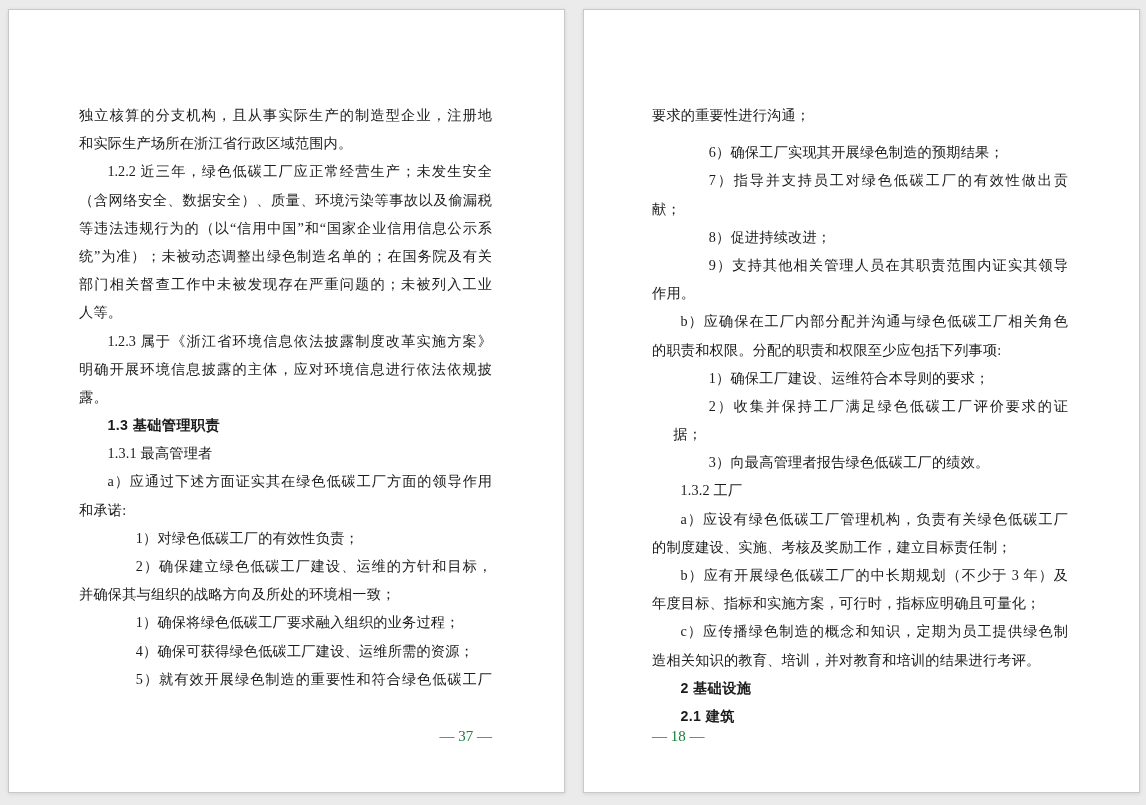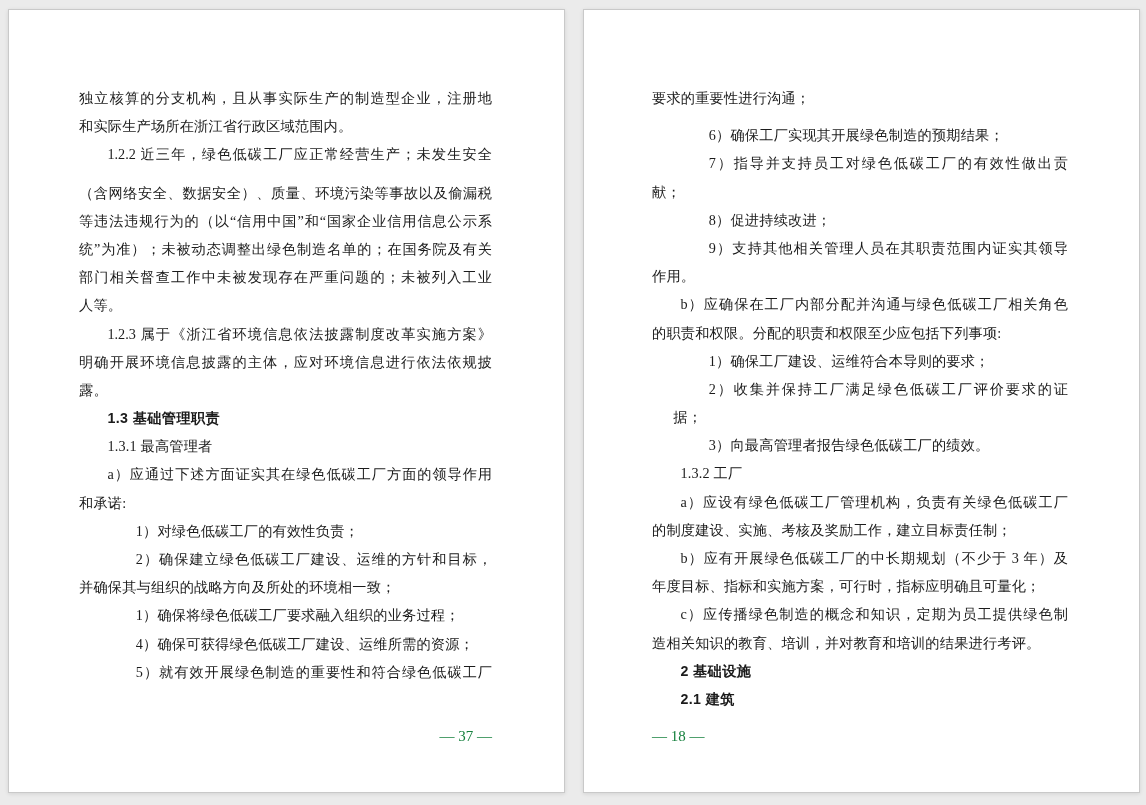--- a/index.html
+++ b/index.html
@@ -16,21 +16,21 @@
     top: 9px;
     width: 557px;
     height: 784px;
     background: #ffffff;
     border: 1px solid #c9c9c9;
     box-sizing: border-box;
     box-shadow: 0 1px 4px rgba(0,0,0,0.10);
   }
   .page-left  { left: 8px; }
   .page-right { left: 583px; }
-  .textblock { position: absolute; top: 74px; }
+  .textblock { position: absolute; top: 91px; }
   .page-left  .textblock { left: 70px; width: 413px; }
   .page-right .textblock { left: 68px; width: 416px; }
   .line {
     height: 28.2px;
     line-height: 28.2px;
     font-size: 14.2px;
     color: #1b1b1b;
     letter-spacing: 0.2px;
     white-space: nowrap;
   }
@@ -60,21 +60,21 @@
 </style>
 </head>
 <body>
 
 <div class="canvas">
   <div class="page page-left">
     <div class="textblock">
         <div class="line j" style="text-indent: 0em;">独立核算的分支机构，且从事实际生产的制造型企业，注册地</div>
         <div class="line" style="text-indent: 0em;">和实际生产场所在浙江省行政区域范围内。</div>
         <div class="line j" style="text-indent: 2em;">1.2.2 近三年，绿色低碳工厂应正常经营生产；未发生安全</div>
-        <div class="line j" style="text-indent: 0em; margin-top: 10px;">（含网络安全、数据安全）、质量、环境污染等事故以及偷漏税</div>
+        <div class="line j" style="text-indent: 0em;">（含网络安全、数据安全）、质量、环境污染等事故以及偷漏税</div>
         <div class="line j" style="text-indent: 0em;">等违法违规行为的（以“信用中国”和“国家企业信用信息公示系</div>
         <div class="line j" style="text-indent: 0em;">统”为准）；未被动态调整出绿色制造名单的；在国务院及有关</div>
         <div class="line j" style="text-indent: 0em;">部门相关督查工作中未被发现存在严重问题的；未被列入工业</div>
         <div class="line" style="text-indent: 0em;">人等。</div>
         <div class="line j" style="text-indent: 2em;">1.2.3 属于《浙江省环境信息依法披露制度改革实施方案》</div>
         <div class="line j" style="text-indent: 0em;">明确开展环境信息披露的主体，应对环境信息进行依法依规披</div>
         <div class="line" style="text-indent: 0em;">露。</div>
         <div class="line hs" style="text-indent: 2em;">1.3 基础管理职责</div>
         <div class="line" style="text-indent: 2em;">1.3.1 最高管理者</div>
         <div class="line j" style="text-indent: 2em;">a）应通过下述方面证实其在绿色低碳工厂方面的领导作用</div>

